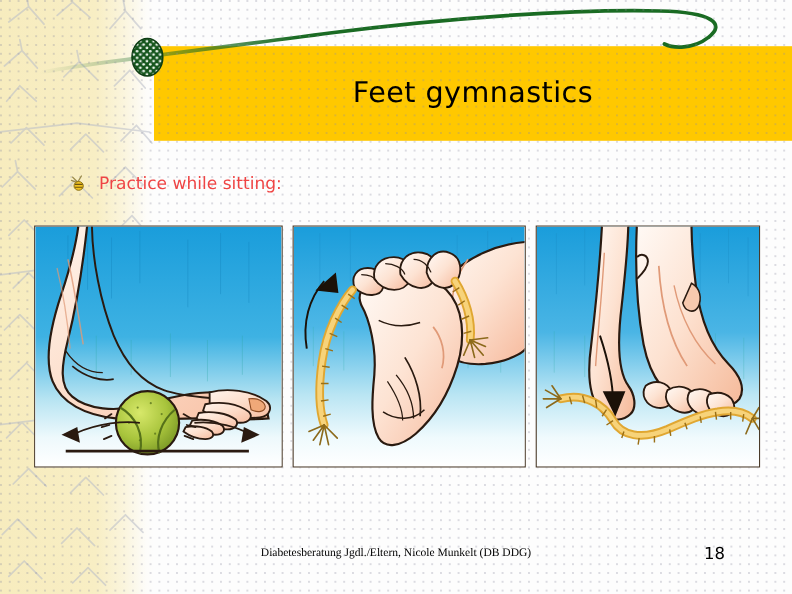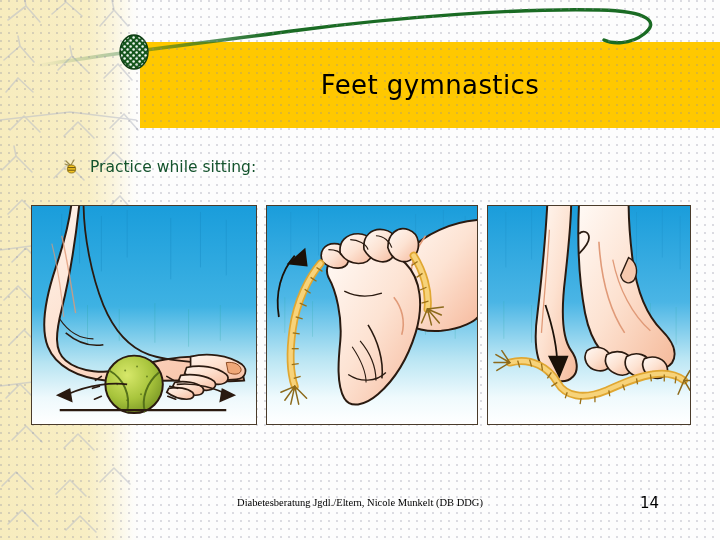--- a/index.html
+++ b/index.html
@@ -106,21 +106,21 @@
   }
   .bullet-glyph {
     width: 18px;
     height: 18px;
     margin-right: 10px;
     flex: 0 0 auto;
     position: relative;
   }
   .bullet-text {
     font-size: 15.5px;
-    color: #14532d;
+    color: #ef4444;
     font-family: "DejaVu Sans", "Liberation Sans", sans-serif;
     white-space: nowrap;
   }
 
   
   .filmstrip {
     position: absolute;
     left: 31px;
     top: 205px;
     width: 660px;
@@ -551,16 +551,16 @@
 
         <g fill="#1b1108" stroke="#1b1108" stroke-width="1.8">
           <path d="M58 100 C66 124, 70 146, 70 162" fill="none"></path>
           <polygon points="62,152 72,172 80,152"></polygon>
         </g>
       </svg>
     </div>
   </div>
 
   <div class="footer-credit">Diabetesberatung Jgdl./Eltern, Nicole Munkelt (DB DDG)</div>
-  <div class="page-number">14</div>
+  <div class="page-number">18</div>
 
   <div class="dot-texture"></div>
 </div>
 
 </body></html>

